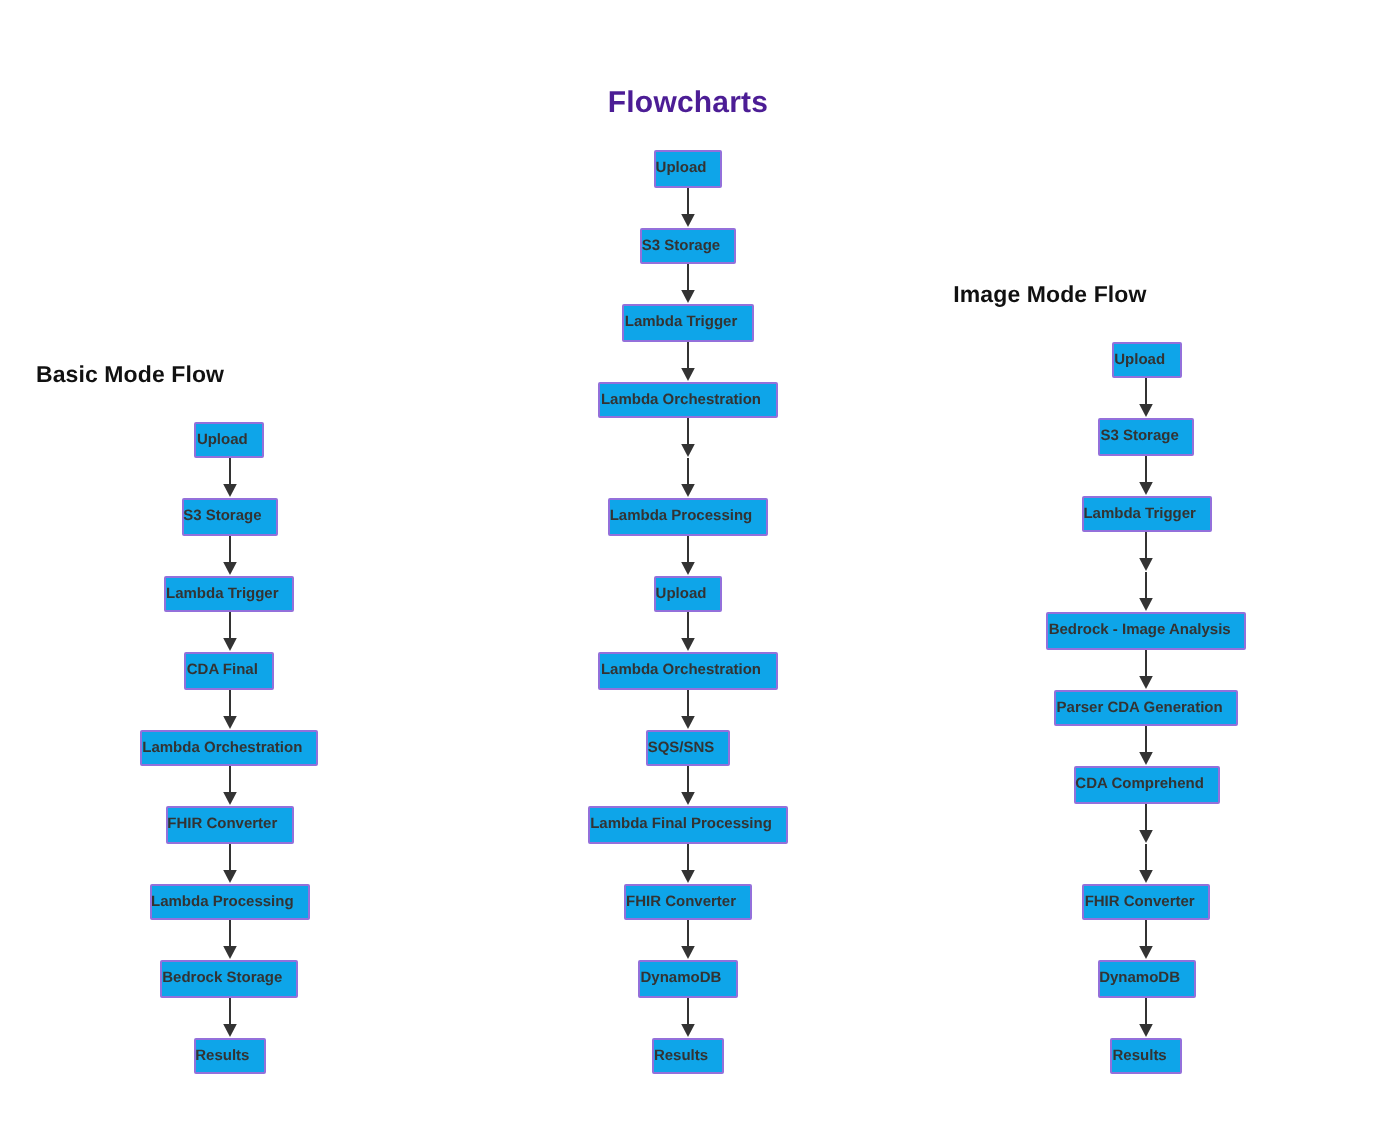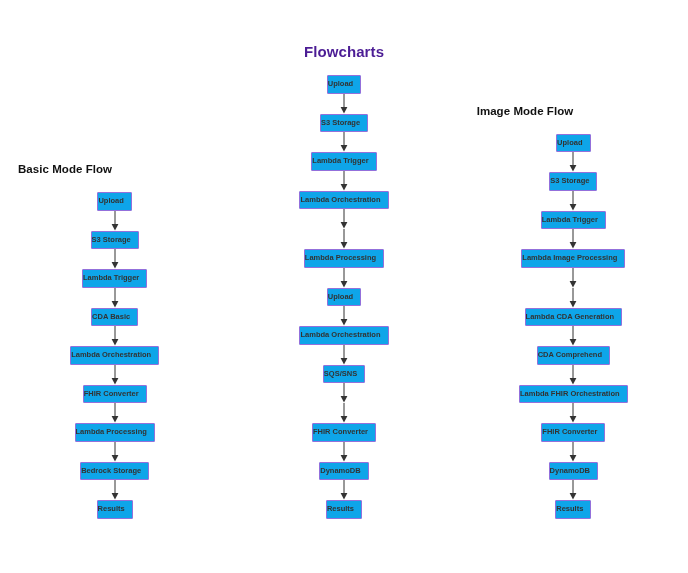--- a/index.html
+++ b/index.html
@@ -106,21 +106,21 @@
             <polygon points="6,19.5 2.6,13 9.4,13" fill="#333333"></polygon>
           </svg>
         </span>
         <div class="node">Lambda Trigger</div>
         <span class="connector">
           <svg width="12" height="20" viewBox="0 0 12 20">
             <line x1="6" y1="0" x2="6" y2="15" stroke="#333333" stroke-width="1"></line>
             <polygon points="6,19.5 2.6,13 9.4,13" fill="#333333"></polygon>
           </svg>
         </span>
-        <div class="node">CDA Basic</div>
+        <div class="node">CDA Final</div>
         <span class="connector">
           <svg width="12" height="20" viewBox="0 0 12 20">
             <line x1="6" y1="0" x2="6" y2="15" stroke="#333333" stroke-width="1"></line>
             <polygon points="6,19.5 2.6,13 9.4,13" fill="#333333"></polygon>
           </svg>
         </span>
         <div class="node">Lambda Orchestration</div>
         <span class="connector">
           <svg width="12" height="20" viewBox="0 0 12 20">
             <line x1="6" y1="0" x2="6" y2="15" stroke="#333333" stroke-width="1"></line>
@@ -208,20 +208,21 @@
             <polygon points="6,19.5 2.6,13 9.4,13" fill="#333333"></polygon>
           </svg>
         </span>
         <div class="node">SQS/SNS</div>
         <span class="connector">
           <svg width="12" height="20" viewBox="0 0 12 20">
             <line x1="6" y1="0" x2="6" y2="15" stroke="#333333" stroke-width="1"></line>
             <polygon points="6,19.5 2.6,13 9.4,13" fill="#333333"></polygon>
           </svg>
         </span>
+        <div class="node">Lambda Final Processing</div>
         <span class="connector">
           <svg width="12" height="20" viewBox="0 0 12 20">
             <line x1="6" y1="0" x2="6" y2="15" stroke="#333333" stroke-width="1"></line>
             <polygon points="6,19.5 2.6,13 9.4,13" fill="#333333"></polygon>
           </svg>
         </span>
         <div class="node">FHIR Converter</div>
         <span class="connector">
           <svg width="12" height="20" viewBox="0 0 12 20">
             <line x1="6" y1="0" x2="6" y2="15" stroke="#333333" stroke-width="1"></line>
@@ -255,48 +256,47 @@
             <polygon points="6,19.5 2.6,13 9.4,13" fill="#333333"></polygon>
           </svg>
         </span>
         <div class="node">Lambda Trigger</div>
         <span class="connector">
           <svg width="12" height="20" viewBox="0 0 12 20">
             <line x1="6" y1="0" x2="6" y2="15" stroke="#333333" stroke-width="1"></line>
             <polygon points="6,19.5 2.6,13 9.4,13" fill="#333333"></polygon>
           </svg>
         </span>
-        <div class="node">Lambda Image Processing</div>
-        <span class="connector">
-          <svg width="12" height="20" viewBox="0 0 12 20">
-            <line x1="6" y1="0" x2="6" y2="15" stroke="#333333" stroke-width="1"></line>
-            <polygon points="6,19.5 2.6,13 9.4,13" fill="#333333"></polygon>
-          </svg>
-        </span>
-        <span class="connector">
-          <svg width="12" height="20" viewBox="0 0 12 20">
-            <line x1="6" y1="0" x2="6" y2="15" stroke="#333333" stroke-width="1"></line>
-            <polygon points="6,19.5 2.6,13 9.4,13" fill="#333333"></polygon>
-          </svg>
-        </span>
-        <div class="node">Lambda CDA Generation</div>
+        <span class="connector">
+          <svg width="12" height="20" viewBox="0 0 12 20">
+            <line x1="6" y1="0" x2="6" y2="15" stroke="#333333" stroke-width="1"></line>
+            <polygon points="6,19.5 2.6,13 9.4,13" fill="#333333"></polygon>
+          </svg>
+        </span>
+        <div class="node">Bedrock - Image Analysis</div>
+        <span class="connector">
+          <svg width="12" height="20" viewBox="0 0 12 20">
+            <line x1="6" y1="0" x2="6" y2="15" stroke="#333333" stroke-width="1"></line>
+            <polygon points="6,19.5 2.6,13 9.4,13" fill="#333333"></polygon>
+          </svg>
+        </span>
+        <div class="node">Parser CDA Generation</div>
         <span class="connector">
           <svg width="12" height="20" viewBox="0 0 12 20">
             <line x1="6" y1="0" x2="6" y2="15" stroke="#333333" stroke-width="1"></line>
             <polygon points="6,19.5 2.6,13 9.4,13" fill="#333333"></polygon>
           </svg>
         </span>
         <div class="node">CDA Comprehend</div>
         <span class="connector">
           <svg width="12" height="20" viewBox="0 0 12 20">
             <line x1="6" y1="0" x2="6" y2="15" stroke="#333333" stroke-width="1"></line>
             <polygon points="6,19.5 2.6,13 9.4,13" fill="#333333"></polygon>
           </svg>
         </span>
-        <div class="node">Lambda FHIR Orchestration</div>
         <span class="connector">
           <svg width="12" height="20" viewBox="0 0 12 20">
             <line x1="6" y1="0" x2="6" y2="15" stroke="#333333" stroke-width="1"></line>
             <polygon points="6,19.5 2.6,13 9.4,13" fill="#333333"></polygon>
           </svg>
         </span>
         <div class="node">FHIR Converter</div>
         <span class="connector">
           <svg width="12" height="20" viewBox="0 0 12 20">
             <line x1="6" y1="0" x2="6" y2="15" stroke="#333333" stroke-width="1"></line>

